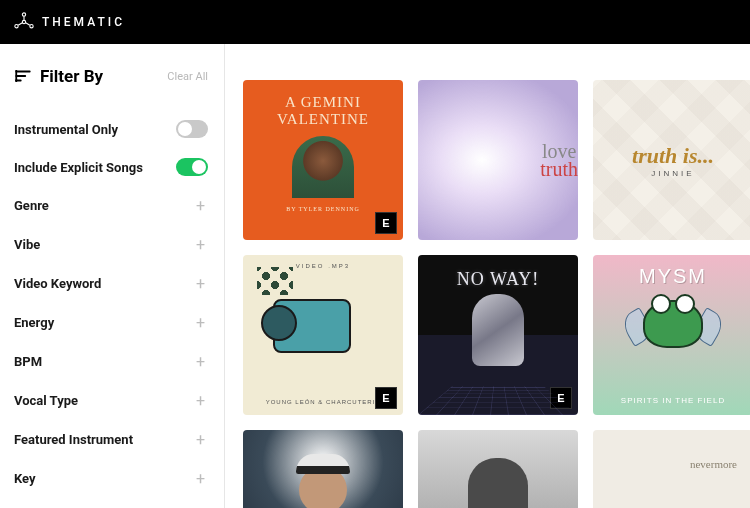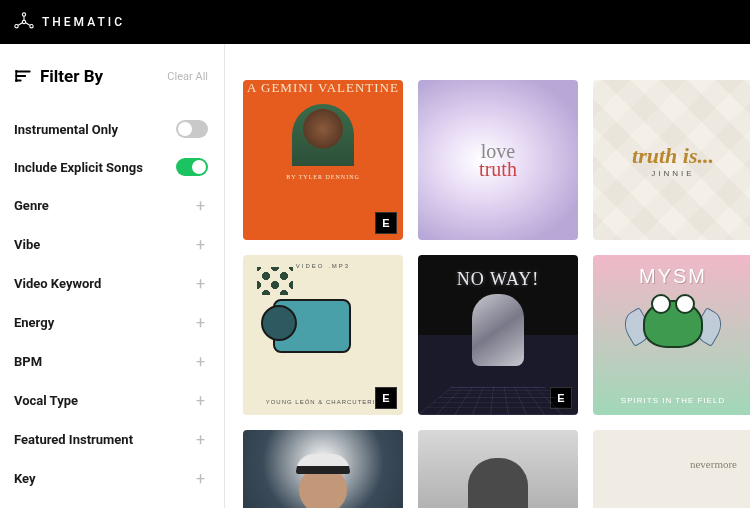--- a/index.html
+++ b/index.html
@@ -29,26 +29,26 @@
   .toggle-off .knob { left: 2px; }
   .toggle-on .knob { right: 2px; }
   .plus { color: #bcbcbc; font-size: 16px; font-weight: 400; cursor: pointer; padding: 0 3px; }
   
   .grid { flex: 1; padding: 36px 0 0 18px; overflow-y: auto; display: grid; grid-template-columns: repeat(3, 160px); gap: 15px; align-content: start; }
   .card { width: 160px; height: 160px; border-radius: 4px; position: relative; overflow: hidden; font-family: serif; color: #fff; }
   .badge { position: absolute; bottom: 6px; right: 6px; width: 22px; height: 22px; background: #000; border: 1px solid #333; display: flex; align-items: center; justify-content: center; font-size: 11px; font-weight: 700; color: #fff; font-family: sans-serif; }
   
   
   .c1 { background: #e65c1f; text-align: center; }
-  .c1 .t { font-size: 13px; letter-spacing: 1px; color: #f9e3c8; font-family: serif; }
+  .c1 .t { font-size: 15px; letter-spacing: 1px; color: #f9e3c8; padding-top: 14px; font-family: serif; }
   .c1 .art { width: 62px; height: 62px; margin: 8px auto; background: radial-gradient(circle at 50% 40%, #8b5a3c 0%, #5d3a26 40%, transparent 42%), linear-gradient(#3a6b4a, #2d5039); border-radius: 50% 50% 0 0; position: relative; }
   .c1 .sub { font-size: 6px; color: #f9e3c8; letter-spacing: 1px; }
   
   
-  .c2 { background: radial-gradient(ellipse at 40% 50%, rgba(255,255,255,0.9) 0%, rgba(220,200,240,0.6) 30%, #b8a8d8 80%); display: flex; align-items: center; justify-content: center; }
+  .c2 { background: radial-gradient(ellipse at 40% 50%, rgba(255,255,255,0.9) 0%, rgba(220,200,240,0.6) 30%, #b8a8d8 80%); display: flex; align-items: center; justify-content: flex-end; }
   .c2 .txt { font-family: cursive; font-size: 20px; line-height: 0.9; text-align: center; }
   .c2 .l1 { color: #888; }
   .c2 .l2 { color: #c44; }
   
   
   .c3 { background: #f4f0e8; background-image: repeating-linear-gradient(45deg, rgba(200,190,180,0.15) 0 20px, transparent 20px 40px), repeating-linear-gradient(-45deg, rgba(210,200,190,0.12) 0 20px, transparent 20px 40px); display: flex; flex-direction: column; align-items: center; justify-content: center; }
   .c3 .script { font-family: cursive; font-size: 22px; color: #b8872f; font-style: italic; font-weight: bold; }
   .c3 .name { font-size: 8px; letter-spacing: 3px; color: #555; font-family: sans-serif; }
   
   

